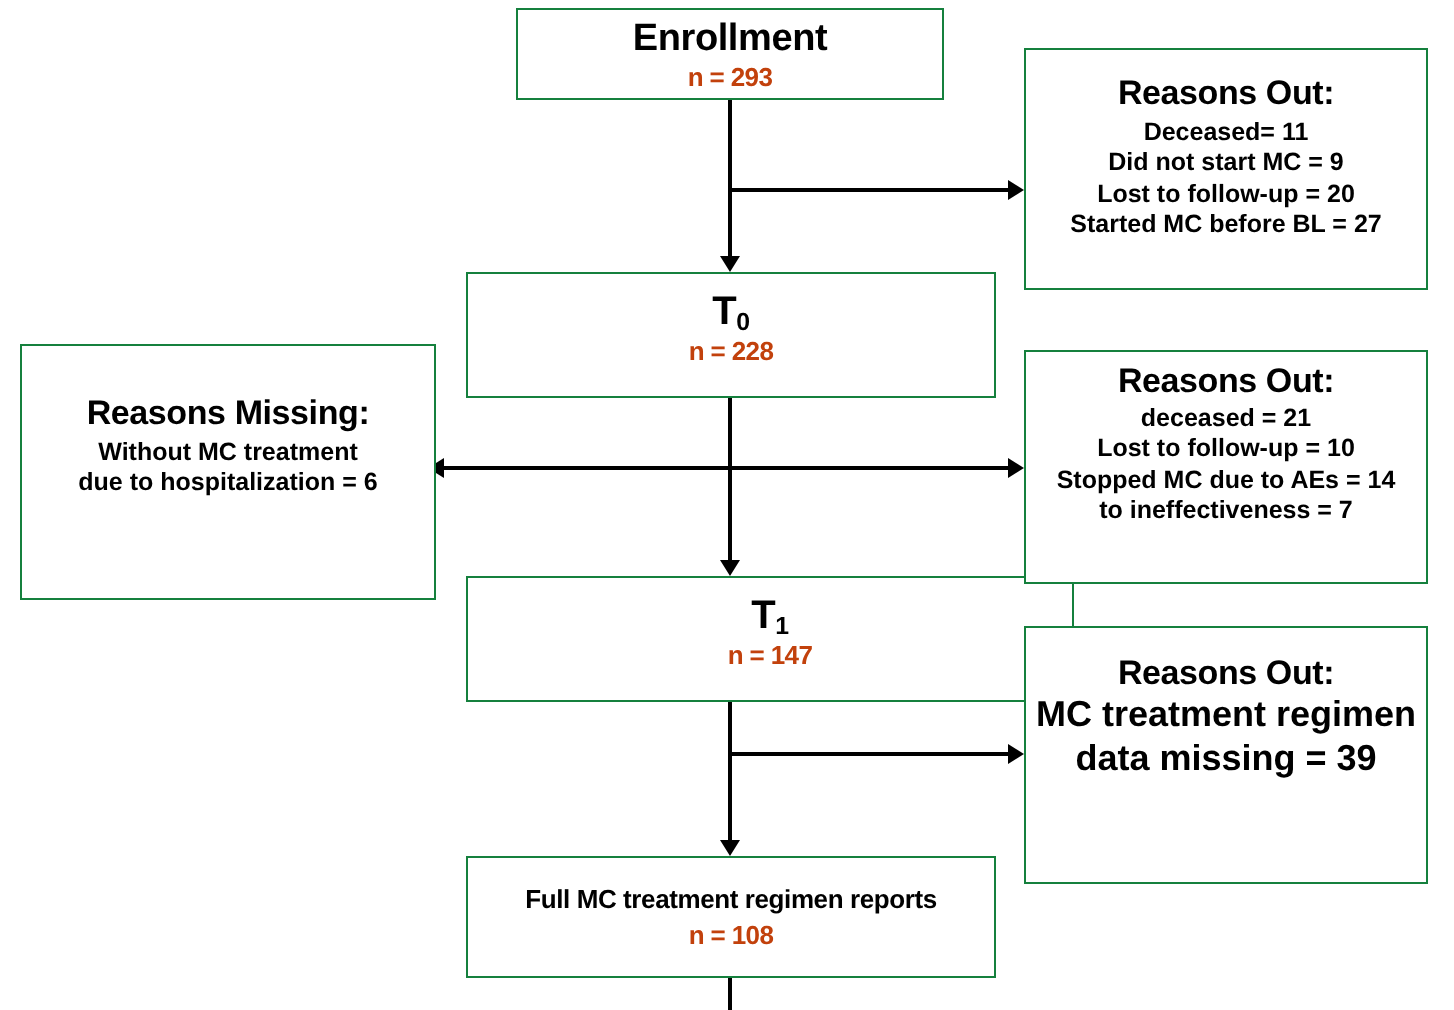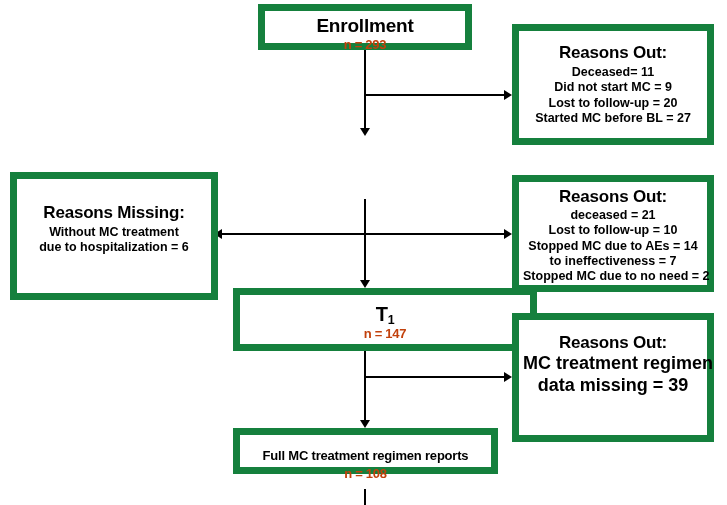--- a/index.html
+++ b/index.html
@@ -11,21 +11,21 @@
     position: relative;
     width: 727px;
     height: 505px;
     background: #ffffff;
     font-family: "Liberation Sans", sans-serif;
     overflow: hidden;
   }
   .box {
     position: absolute;
     box-sizing: border-box;
-    border: 7px solid #15803d;
+    border: 1px solid #15803d;
     background: #ffffff;
     text-align: center;
     color: #000000;
     font-weight: bold;
     z-index: 3;
   }
   .box-inner {
     padding: 0 4px;
   }
   .title {
@@ -54,21 +54,21 @@
   #box-enrollment .sub { font-size: 13px; padding-top: 1px; }
 
   #box-t0 { left: 233px; top: 136px; width: 265px; height: 63px; }
   #box-t0 .title { font-size: 20px; padding-top: 8px; }
   #box-t0 .sub { font-size: 13px; padding-top: 1px; }
 
   #box-t1 { left: 233px; top: 288px; width: 304px; height: 63px; }
   #box-t1 .title { font-size: 20px; padding-top: 8px; }
   #box-t1 .sub { font-size: 13px; padding-top: 1px; }
 
-  #box-full { left: 233px; top: 428px; width: 265px; height: 46px; }
+  #box-full { left: 233px; top: 428px; width: 265px; height: 61px; }
   #box-full .title { font-size: 13px; padding-top: 14px; }
   #box-full .sub { font-size: 13px; padding-top: 2px; }
 
   #box-out-1 { left: 512px; top: 24px; width: 202px; height: 121px; }
   #box-out-1 .title { font-size: 17px; padding-top: 12px; }
   #box-out-1 .lines { font-size: 12.5px; padding-top: 3px; }
 
   #box-out-2 { left: 512px; top: 175px; width: 202px; height: 117px; }
   #box-out-2 .title { font-size: 17px; padding-top: 5px; }
   #box-out-2 .lines { font-size: 12.5px; padding-top: 2px; }
@@ -142,20 +142,26 @@
 
   <div class="vline" style="left:364px; top:489px; height:16px;"></div>
 
   <div class="box" id="box-enrollment">
     <div class="box-inner">
       <div class="title">Enrollment</div>
       <div class="sub">n = 293</div>
     </div>
   </div>
 
+  <div class="box" id="box-t0">
+    <div class="box-inner">
+      <div class="title"><span>T</span><sub>0</sub></div>
+      <div class="sub">n = 228</div>
+    </div>
+  </div>
 
   <div class="box" id="box-t1">
     <div class="box-inner">
       <div class="title"><span>T</span><sub>1</sub></div>
       <div class="sub">n = 147</div>
     </div>
   </div>
 
   <div class="box" id="box-full">
     <div class="box-inner">
@@ -177,21 +183,20 @@
   </div>
 
   <div class="box" id="box-out-2">
     <div class="box-inner">
       <div class="title">Reasons Out:</div>
       <div class="lines">
         <div>deceased = 21</div>
         <div>Lost to follow-up = 10</div>
         <div>Stopped MC due to AEs = 14</div>
         <div>to ineffectiveness = 7</div>
-        <div>Stopped MC due to no need = 2</div>
       </div>
     </div>
   </div>
 
   <div class="box" id="box-out-3">
     <div class="box-inner">
       <div class="title">Reasons Out:</div>
       <div class="lines">
         <div>MC treatment regimen</div>
         <div>data missing = 39</div>

